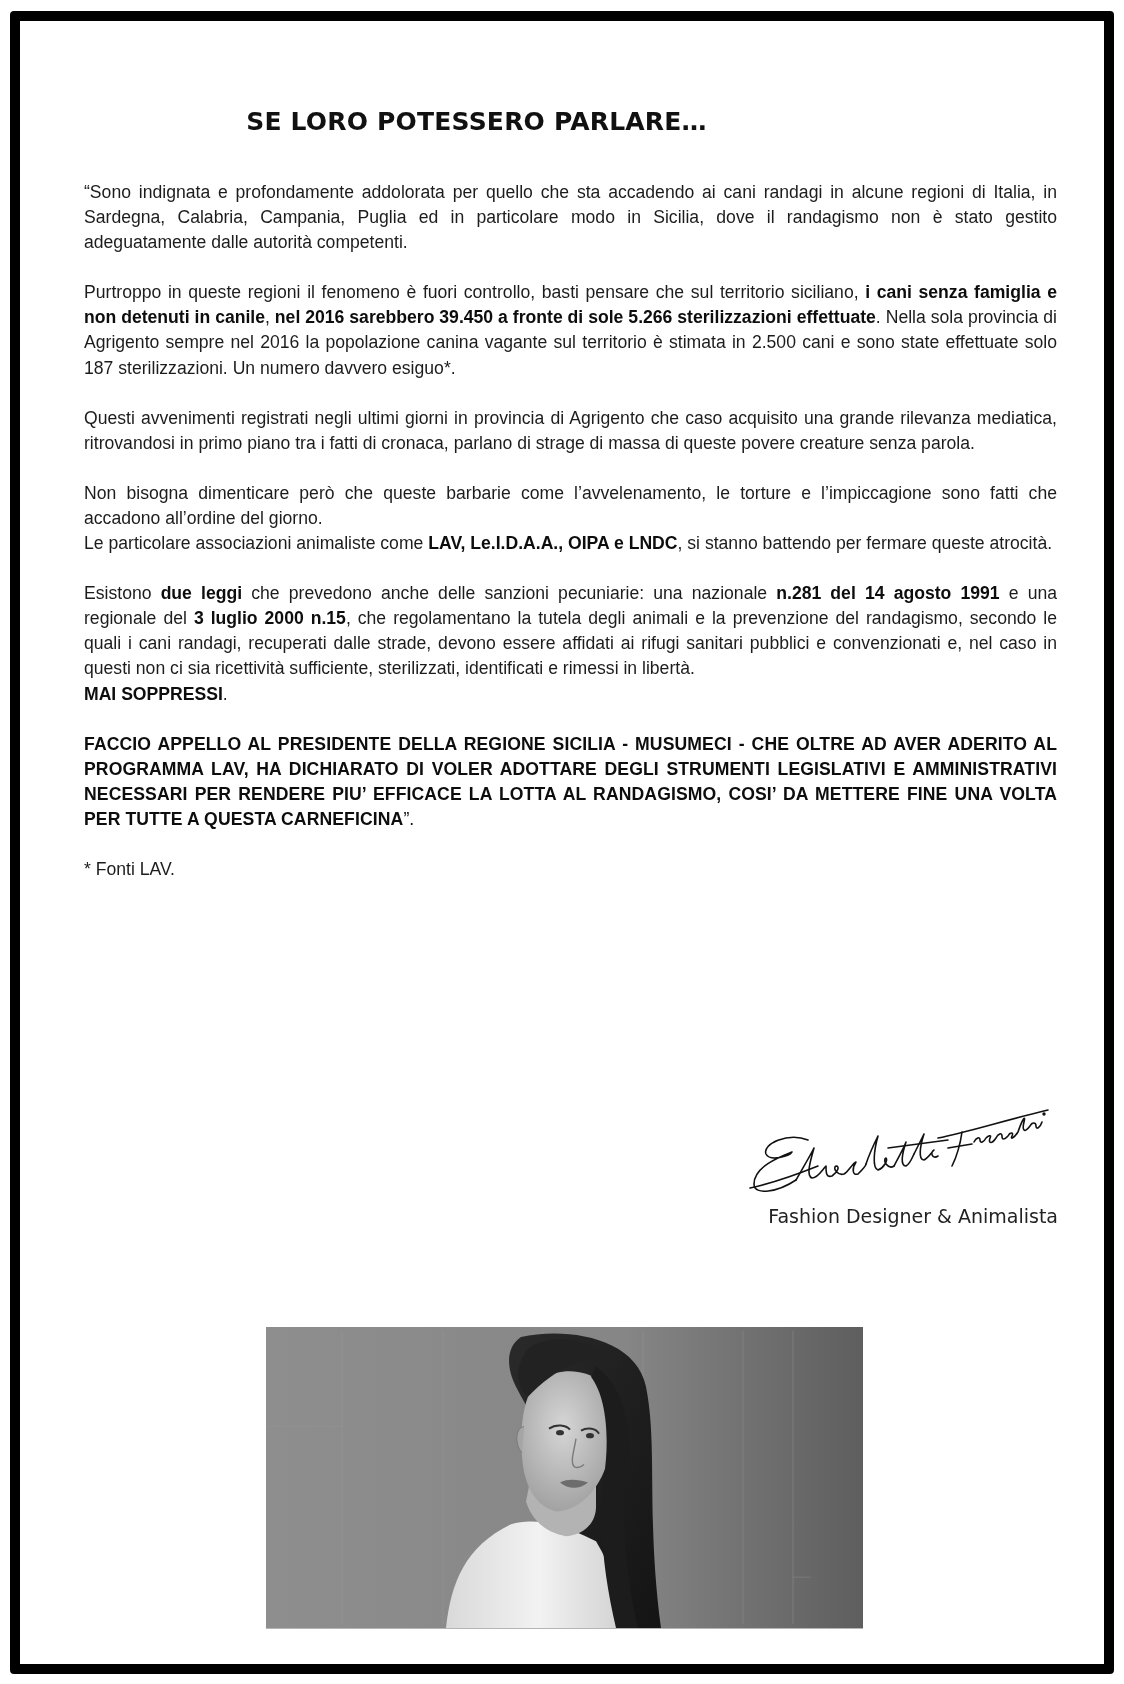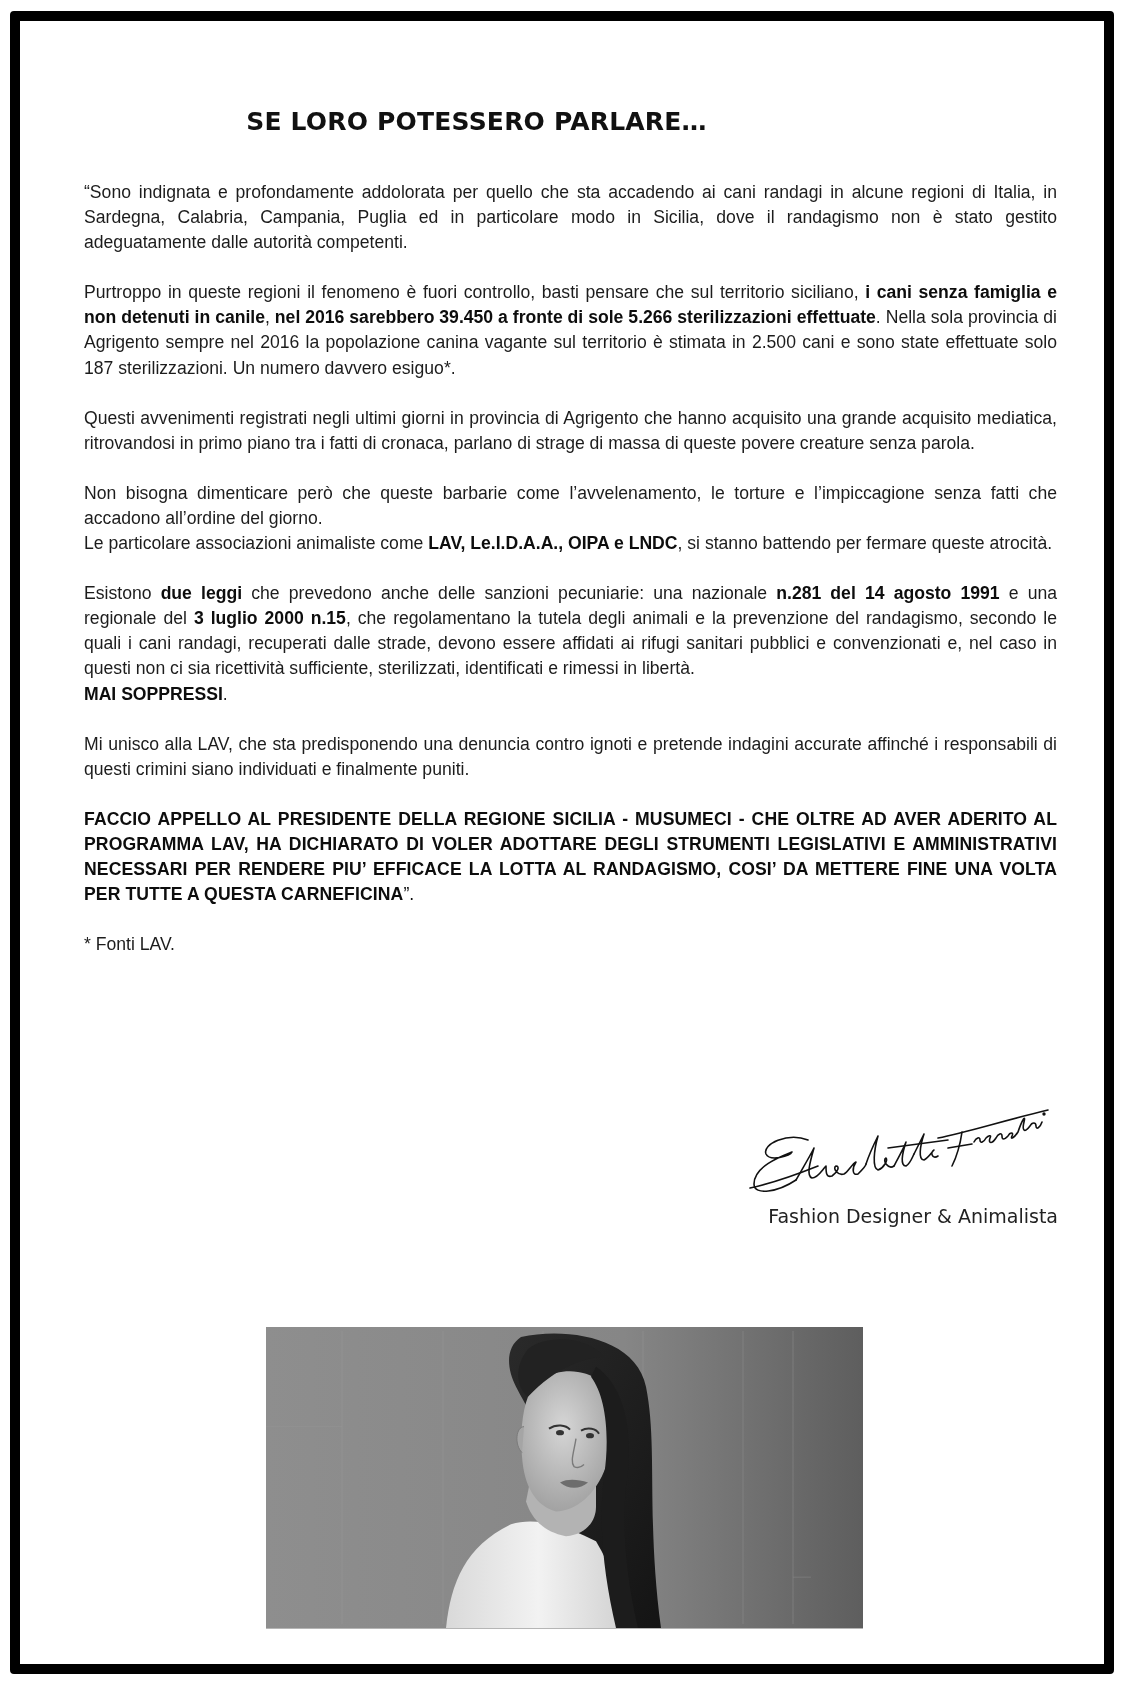--- a/index.html
+++ b/index.html
@@ -49,27 +49,26 @@
 
 <div class="frame"></div>
 
 <h1 class="title">SE LORO POTESSERO PARLARE…</h1>
 
 <div class="body-text">
   <p class="para">“Sono indignata e profondamente addolorata per quello che sta accadendo ai cani randagi in alcune regioni di Italia, in Sardegna, Calabria, Campania, Puglia ed in particolare modo in Sicilia, dove il randagismo non è stato gestito adeguatamente dalle autorità competenti.</p>
 
   <p class="para"><span>Purtroppo in queste regioni il fenomeno è fuori controllo, basti pensare che sul territorio siciliano, </span><b>i cani senza famiglia e non detenuti in canile</b><span>, </span><b>nel 2016 sarebbero 39.450 a fronte di sole 5.266 sterilizzazioni effettuate</b><span>. Nella sola provincia di Agrigento sempre nel 2016 la popolazione canina vagante sul territorio è stimata in 2.500 cani e sono state effettuate solo 187 sterilizzazioni. Un numero davvero esiguo*.</span></p>
 
-  <p class="para">Questi avvenimenti registrati negli ultimi giorni in provincia di Agrigento che hanno acquisito una grande acquisito mediatica, ritrovandosi in primo piano tra i fatti di cronaca, parlano di strage di massa di queste povere creature senza parola.</p>
+  <p class="para">Questi avvenimenti registrati negli ultimi giorni in provincia di Agrigento che caso acquisito una grande rilevanza mediatica, ritrovandosi in primo piano tra i fatti di cronaca, parlano di strage di massa di queste povere creature senza parola.</p>
 
-  <p class="para"><span class="line">Non bisogna dimenticare però che queste barbarie come l’avvelenamento, le torture e l’impiccagione senza fatti che accadono all’ordine del giorno.</span><span>Le particolare associazioni animaliste come </span><b>LAV, Le.I.D.A.A., OIPA e LNDC</b><span>, si stanno battendo per fermare queste atrocità.</span></p>
+  <p class="para"><span class="line">Non bisogna dimenticare però che queste barbarie come l’avvelenamento, le torture e l’impiccagione sono fatti che accadono all’ordine del giorno.</span><span>Le particolare associazioni animaliste come </span><b>LAV, Le.I.D.A.A., OIPA e LNDC</b><span>, si stanno battendo per fermare queste atrocità.</span></p>
 
   <p class="para"><span>Esistono </span><b>due leggi</b><span> che prevedono anche delle sanzioni pecuniarie: una nazionale </span><b>n.281 del 14 agosto 1991</b><span> e una regionale del </span><b>3 luglio 2000 n.15</b><span>, che regolamentano la tutela degli animali e la prevenzione del randagismo, secondo le quali i cani randagi, recuperati dalle strade, devono essere affidati ai rifugi sanitari pubblici e convenzionati e, nel caso in questi non ci sia ricettività sufficiente, sterilizzati, identificati e rimessi in libertà.</span><span class="line"><b>MAI SOPPRESSI</b><span>.</span></span></p>
 
-  <p class="para">Mi unisco alla LAV, che sta predisponendo una denuncia contro ignoti e pretende indagini accurate affinché i responsabili di questi crimini siano individuati e finalmente puniti.</p>
 
   <p class="para appeal"><span>FACCIO APPELLO AL PRESIDENTE DELLA REGIONE SICILIA - MUSUMECI - CHE OLTRE AD AVER ADERITO AL PROGRAMMA LAV, HA DICHIARATO DI VOLER ADOTTARE DEGLI STRUMENTI LEGISLATIVI E AMMINISTRATIVI NECESSARI PER RENDERE PIU’ EFFICACE LA LOTTA AL RANDAGISMO, COSI’ DA METTERE FINE UNA VOLTA PER TUTTE A QUESTA CARNEFICINA</span><span style="font-weight:normal">”.</span></p>
 
   <p class="para nojust">* Fonti LAV.</p>
 </div>
 
 <div class="signature">
   <svg viewBox="0 0 310 110">
     <g fill="none" stroke="#111" stroke-width="1.6" stroke-linecap="round" stroke-linejoin="round">
 

